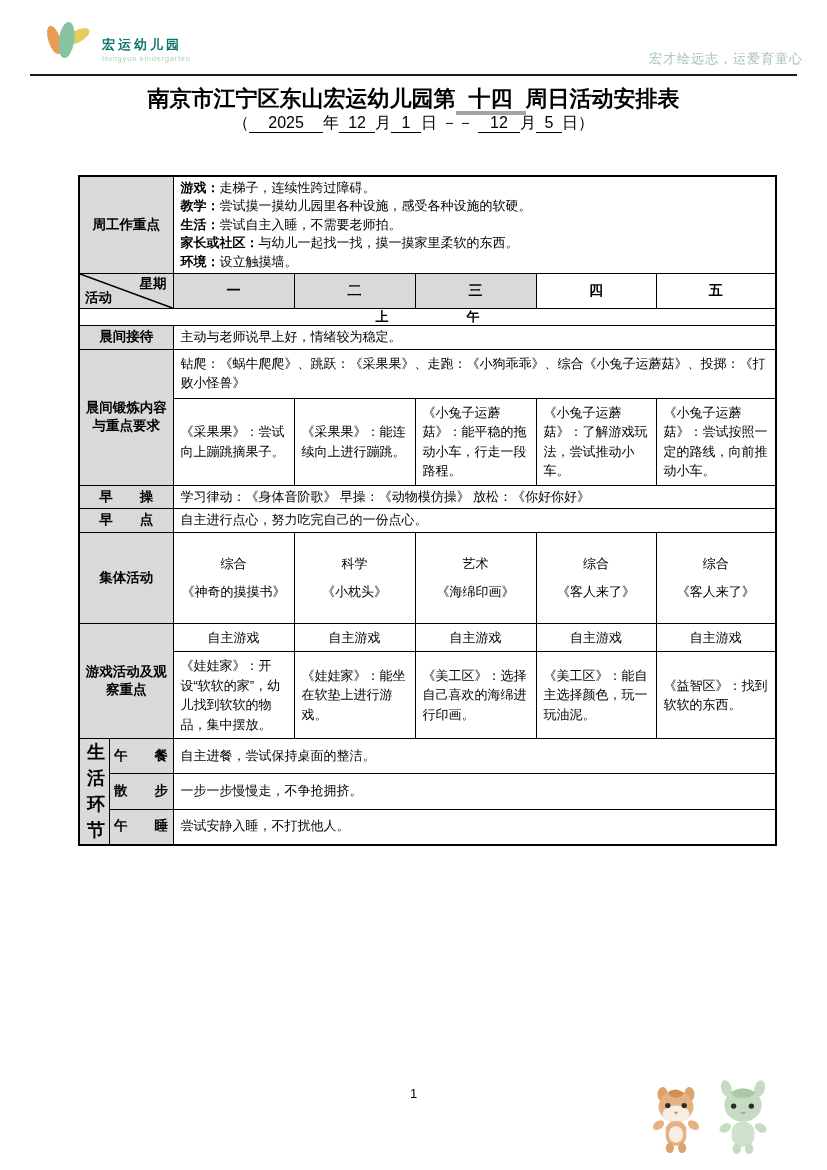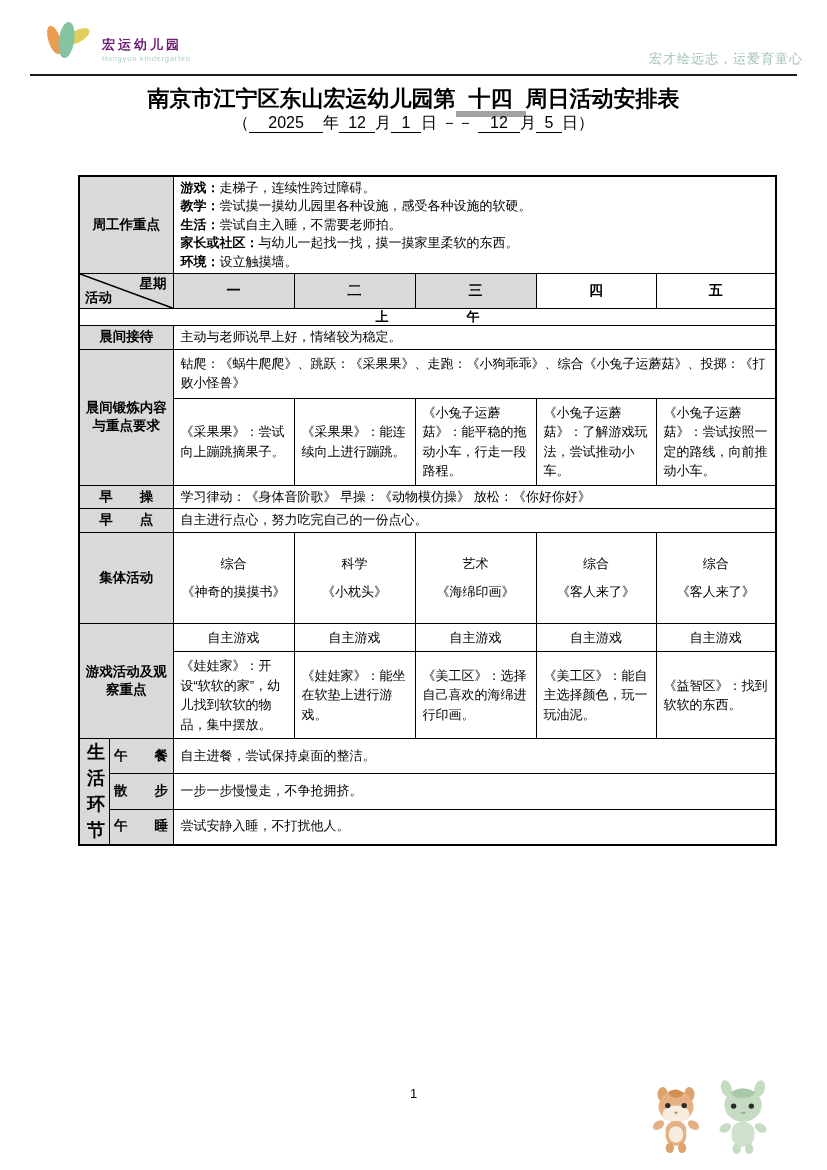--- a/index.html
+++ b/index.html
@@ -8,46 +8,46 @@
     position: relative;
     width: 827px; height: 1170px;
     background: #ffffff;
     font-family: "Liberation Sans", "DejaVu Sans", sans-serif;
     color: #000;
     overflow: hidden;
   }
   
   .logo { position: absolute; left: 44px; top: 16px; display: flex; align-items: flex-end; }
   .logo-text { margin-left: 6px; margin-bottom: 2px; }
-  .logo-cn { font-size: 13px; font-weight: bold; color: #701a75; letter-spacing: 3px; }
+  .logo-cn { font-size: 13px; font-weight: bold; color: #0f766e; letter-spacing: 3px; }
   .logo-en { font-size: 7px; color: #a4ceb4; letter-spacing: 1px; margin-top: 1px; }
   .slogan { position: absolute; right: 24px; top: 50px; font-size: 13px; color: #a3c2b1; letter-spacing: 1px; }
   .head-rule { position: absolute; left: 30px; right: 30px; top: 74px; border-top: 2px solid #1a1a1a; }
   
   .doc-title { position: absolute; top: 84px; width: 100%; text-align: center; font-size: 22px; font-weight: bold; }
-  .doc-title .blank { border-bottom: 6px solid #a3a3a3; padding: 0 13px; }
+  .doc-title .blank { border-bottom: 4px solid #a3a3a3; padding: 0 13px; }
   .doc-subtitle { position: absolute; top: 113px; width: 100%; text-align: center; font-size: 16px; }
   .doc-subtitle .blank { display: inline-block; border-bottom: 1px solid #000; text-align: center; }
   .bl-year { min-width: 74px; } .bl-m1 { min-width: 36px; } .bl-d1 { min-width: 30px; }
   .bl-m2 { min-width: 42px; } .bl-d2 { min-width: 26px; }
   .doc-info { position: absolute; top: 141px; left: 115px; font-size: 15px; }
   .doc-info .fld { border-bottom: 1px solid #000; display: inline-block; text-align: center; }
   .fld-class { min-width: 72px; margin-right: 44px; }
   .fld-lead  { min-width: 82px; margin-right: 40px; }
   
   table.sched {
     position: absolute; left: 78px; top: 175px;
     width: 697px; table-layout: fixed;
     border-collapse: collapse; border: 2px solid #000;
     font-size: 13px;
   }
   table.sched td { border: 1px solid #000; vertical-align: middle; }
   td.hd { background: #d9d9d9; font-weight: bold; text-align: center; font-size: 13.5px; line-height: 1.35; padding: 0; }
   td.gray { background: #d9d9d9; }
-  td.content { background: #fff; text-align: left; padding: 2px 7px; line-height: 1.42; }
+  td.content { background: #fff; text-align: left; padding: 2px 7px; line-height: 1.42; font-family: Liberation Serif, serif; }
   td.cell { background: #fff; padding: 4px 7px; line-height: 1.5; }
   td.day { font-weight: bold; text-align: center; font-size: 14px; }
   td.session { text-align: center; font-weight: bold; font-size: 13px; height: 17px; line-height: 1.1; padding: 0; }
   .wf-line b { font-weight: bold; }
   tr.r-week-focus td { height: 93px; }
   tr.r-days td { height: 35px; }
   tr.r-reception td { height: 23px; }
   tr.r-ex-sum td { height: 49px; }
   tr.r-ex-cells td { height: 85px; }
   tr.r-thin td { height: 23px; }

